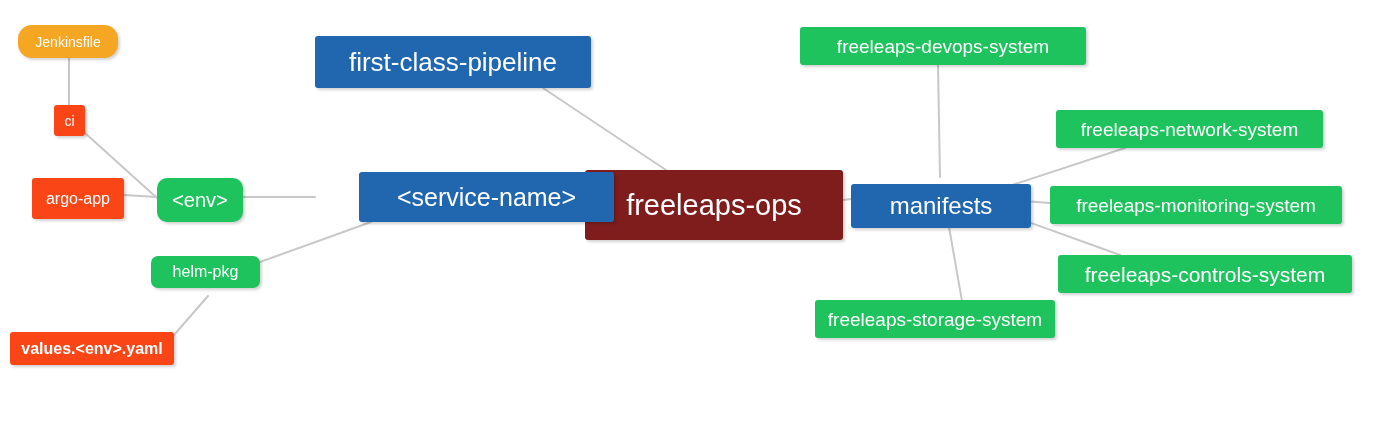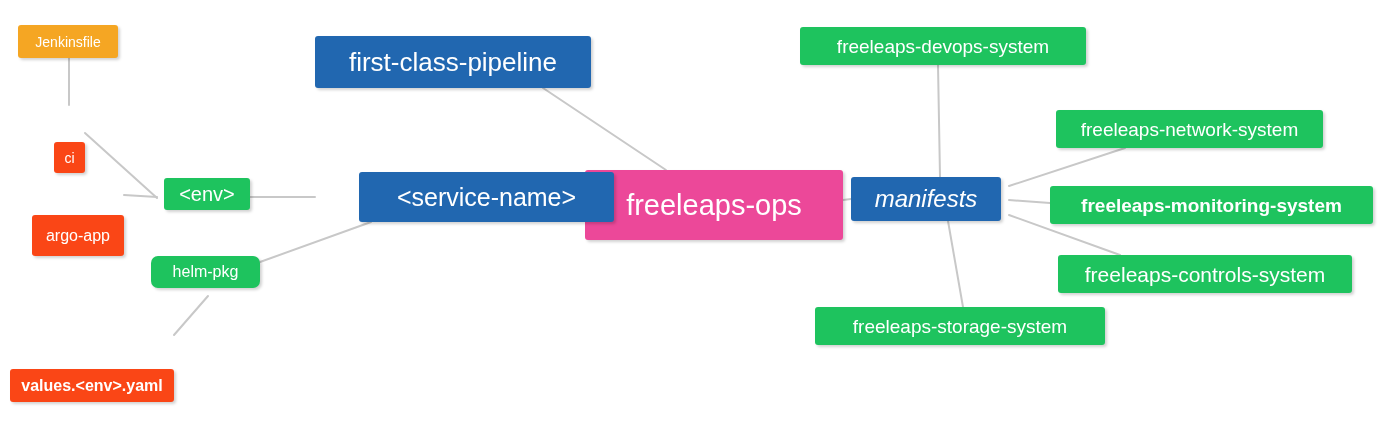--- a/index.html
+++ b/index.html
@@ -29,25 +29,25 @@
     display: flex;
     align-items: center;
     justify-content: center;
     color: #ffffff;
     border-radius: 3px;
     white-space: nowrap;
     box-shadow: 2px 2px 3px rgba(0,0,0,0.18);
     line-height: 1;
     text-align: center;
   }
-  .n-root   { background: #ec4899; text-align: center; }
+  .n-root   { background: #7f1d1d; text-align: center; }
   .n-blue   { background: #2167b0; text-align: center; }
   .n-green  { background: #1ec35e; }
-  .n-orange { background: #f5a623; }
-  .n-red    { background: #fa4616; margin-top: 37px; }
+  .n-orange { background: #f5a623; border-radius: 14px; }
+  .n-red    { background: #fa4616; }
 </style>
 </head>
 <body>
 
 <div id="canvas">
   <svg id="edges" viewBox="0 0 1390 421">
       <line x1="69" y1="58" x2="69" y2="105" stroke="#c8c8c8" stroke-width="2" stroke-linecap="round"></line>
       <line x1="85" y1="133" x2="157" y2="198" stroke="#c8c8c8" stroke-width="2" stroke-linecap="round"></line>
       <line x1="124" y1="195" x2="157" y2="197" stroke="#c8c8c8" stroke-width="2" stroke-linecap="round"></line>
       <line x1="243" y1="197" x2="315" y2="197" stroke="#c8c8c8" stroke-width="2" stroke-linecap="round"></line>
@@ -59,26 +59,26 @@
       <line x1="940" y1="177" x2="938" y2="65" stroke="#c8c8c8" stroke-width="2" stroke-linecap="round"></line>
       <line x1="1009" y1="186" x2="1125" y2="148" stroke="#c8c8c8" stroke-width="2" stroke-linecap="round"></line>
       <line x1="1009" y1="200" x2="1050" y2="203" stroke="#c8c8c8" stroke-width="2" stroke-linecap="round"></line>
       <line x1="1009" y1="215" x2="1120" y2="255" stroke="#c8c8c8" stroke-width="2" stroke-linecap="round"></line>
       <line x1="948" y1="221" x2="963" y2="307" stroke="#c8c8c8" stroke-width="2" stroke-linecap="round"></line>
     </svg>
   <div id="node-layer">
       <div class="node n-root" style="left: 585px; top: 170px; width: 258px; height: 70px; font-size: 29px;">freeleaps-ops</div>
       <div class="node n-blue" style="left: 315px; top: 172px; width: 255px; height: 50px; font-size: 25px; margin-left: 44px;">&lt;service-name&gt;</div>
       <div class="node n-blue" style="left: 315px; top: 36px; width: 276px; height: 52px; font-size: 26px;">first-class-pipeline</div>
-      <div class="node n-blue" style="left: 851px; top: 177px; width: 150px; height: 44px; font-size: 24px; font-style: italic;">manifests</div>
-      <div class="node n-green" style="left: 164px; top: 178px; width: 86px; height: 32px; font-size: 20px;">&lt;env&gt;</div>
+      <div class="node n-blue" style="left: 851px; top: 184px; width: 180px; height: 44px; font-size: 24px;">manifests</div>
+      <div class="node n-green" style="left: 157px; top: 178px; width: 86px; height: 44px; font-size: 20px; border-radius: 10px;">&lt;env&gt;</div>
       <div class="node n-green" style="left: 151px; top: 256px; width: 109px; height: 32px; font-size: 16px; border-radius: 7px;">helm-pkg</div>
       <div class="node n-orange" style="left: 18px; top: 25px; width: 100px; height: 33px; font-size: 14px;">Jenkinsfile</div>
       <div class="node n-red" style="left: 54px; top: 105px; width: 31px; height: 31px; font-size: 14px;">ci</div>
       <div class="node n-red" style="left: 32px; top: 178px; width: 92px; height: 41px; font-size: 16px;">argo-app</div>
       <div class="node n-red" style="left: 10px; top: 332px; width: 164px; height: 33px; font-size: 16px; font-weight: bold;">values.&lt;env&gt;.yaml</div>
       <div class="node n-green" style="left: 800px; top: 27px; width: 286px; height: 38px; font-size: 19px;">freeleaps-devops-system</div>
       <div class="node n-green" style="left: 1056px; top: 110px; width: 267px; height: 38px; font-size: 19px;">freeleaps-network-system</div>
-      <div class="node n-green" style="left: 1050px; top: 186px; width: 323px; height: 38px; font-size: 19px; font-weight: bold;">freeleaps-monitoring-system</div>
+      <div class="node n-green" style="left: 1050px; top: 186px; width: 292px; height: 38px; font-size: 19px;">freeleaps-monitoring-system</div>
       <div class="node n-green" style="left: 1058px; top: 255px; width: 294px; height: 38px; font-size: 21px;">freeleaps-controls-system</div>
-      <div class="node n-green" style="left: 815px; top: 307px; width: 290px; height: 38px; font-size: 19px;">freeleaps-storage-system</div>
+      <div class="node n-green" style="left: 815px; top: 300px; width: 240px; height: 38px; font-size: 19px;">freeleaps-storage-system</div>
     </div>
 </div>
 
 </body></html>

